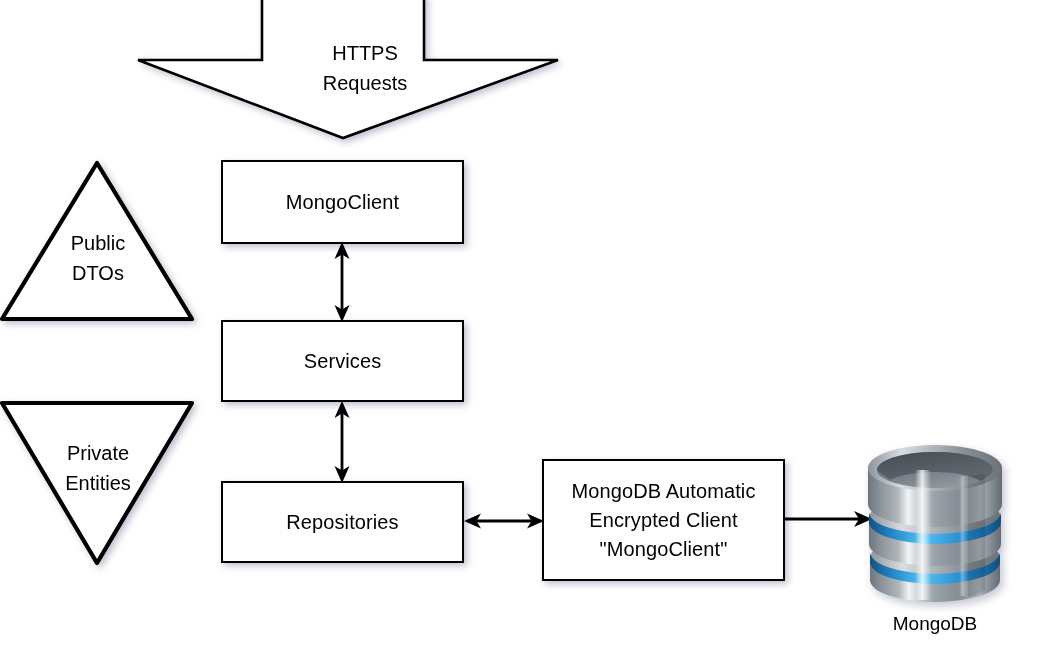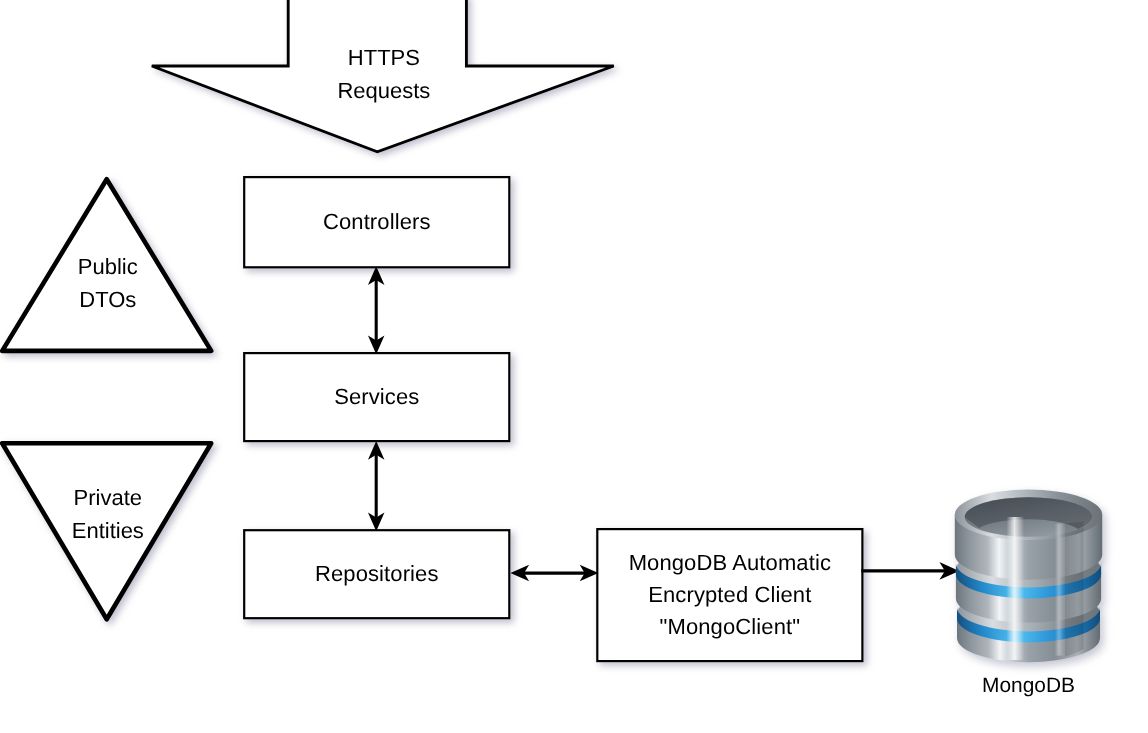--- a/index.html
+++ b/index.html
@@ -101,53 +101,53 @@
 </style>
 </head>
 <body>
 
 <div id="canvas">
 
   <div class="blockarrow-wrap" style="left:136px; top:-4px; width:426px; height:150px;">
     <svg width="426" height="150" viewBox="0 0 426 150" xmlns="http://www.w3.org/2000/svg">
       <path d="M 126 0 L 288 0 L 288 64 L 422 64 L 207 142 L 2 64 L 126 64 Z" fill="#ffffff" stroke="#000000" stroke-width="2.6" stroke-linejoin="miter"></path>
     </svg>
-    <div class="blockarrow-label" style="left:0; top:42px; width:426px;">HTTPS
+    <div class="blockarrow-label" style="left:16px; top:42px; width:426px;">HTTPS
 Requests</div>
   </div>
 
   <div class="tri-wrap" style="left:-4px; top:156px; width:204px; height:172px;">
     <svg width="204" height="172" viewBox="0 0 204 172" xmlns="http://www.w3.org/2000/svg">
       <path d="M 101 7 L 196 163 L 6 163 Z" fill="#ffffff" stroke="#000000" stroke-width="4.2" stroke-linejoin="round" stroke-linecap="round"></path>
     </svg>
     <div class="tri-label" style="left:0; top:72px; width:204px;">Public
 DTOs</div>
   </div>
 
   <div class="tri-wrap" style="left:-4px; top:394px; width:204px; height:176px;">
     <svg width="204" height="176" viewBox="0 0 204 176" xmlns="http://www.w3.org/2000/svg">
       <path d="M 6 9 L 196 9 L 101 169 Z" fill="#ffffff" stroke="#000000" stroke-width="4.2" stroke-linejoin="round" stroke-linecap="round"></path>
     </svg>
     <div class="tri-label" style="left:0; top:44px; width:204px;">Private
 Entities</div>
   </div>
 
   <div class="node box" style="left:221px; top:160px; width:243px; height:84px;">
-    <span class="box-label">Controllers</span>
+    <span class="box-label">MongoClient</span>
   </div>
 
   <div class="node box" style="left:221px; top:481px; width:243px; height:82px;">
     <span class="box-label">Repositories</span>
   </div>
 
   <div class="node box" style="left:221px; top:320px; width:243px; height:82px;">
     <span class="box-label">Services</span>
   </div>
 
-  <div class="node box" style="left:542px; top:480px; width:243px; height:122px;">
+  <div class="node box" style="left:542px; top:459px; width:243px; height:122px;">
     <span class="box-label" style="line-height:29px;">MongoDB Automatic
 Encrypted Client
 "MongoClient"</span>
   </div>
 
   <div class="conn" style="left:327px; top:240px; width:30px; height:84px;">
     <svg width="30" height="84" viewBox="0 0 30 84" xmlns="http://www.w3.org/2000/svg">
       <line x1="15" y1="6" x2="15" y2="78" stroke="#000000" stroke-width="2.8"></line>
       <path d="M 15 2 L 22.5 19 L 15 14.5 L 7.5 19 Z" fill="#000000"></path>
       <path d="M 15 82 L 7.5 65 L 15 69.5 L 22.5 65 Z" fill="#000000"></path>

